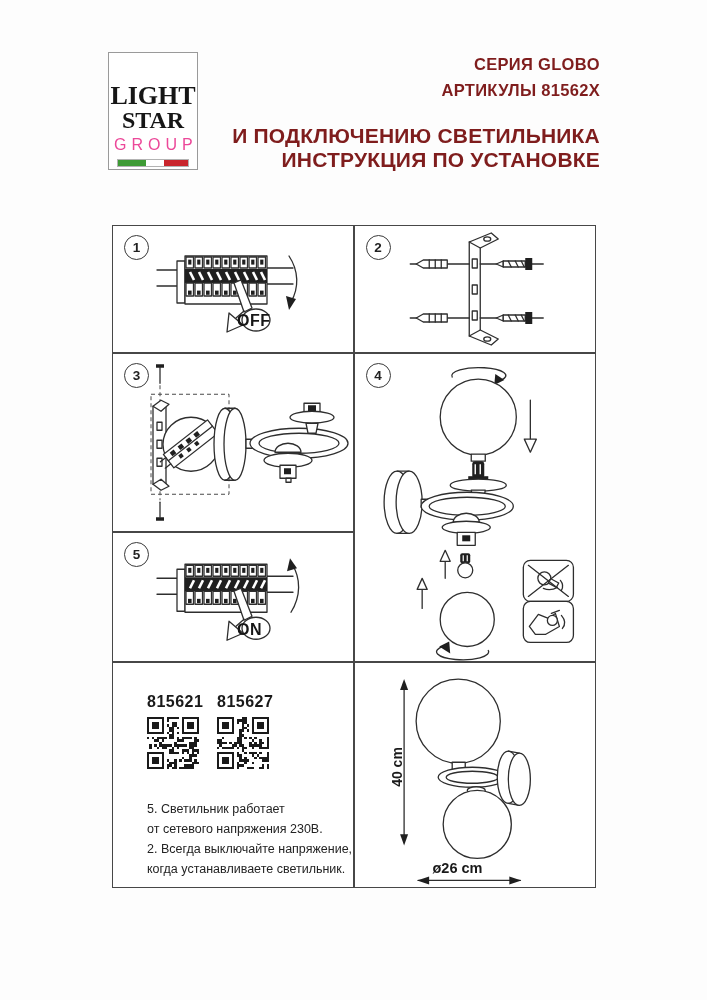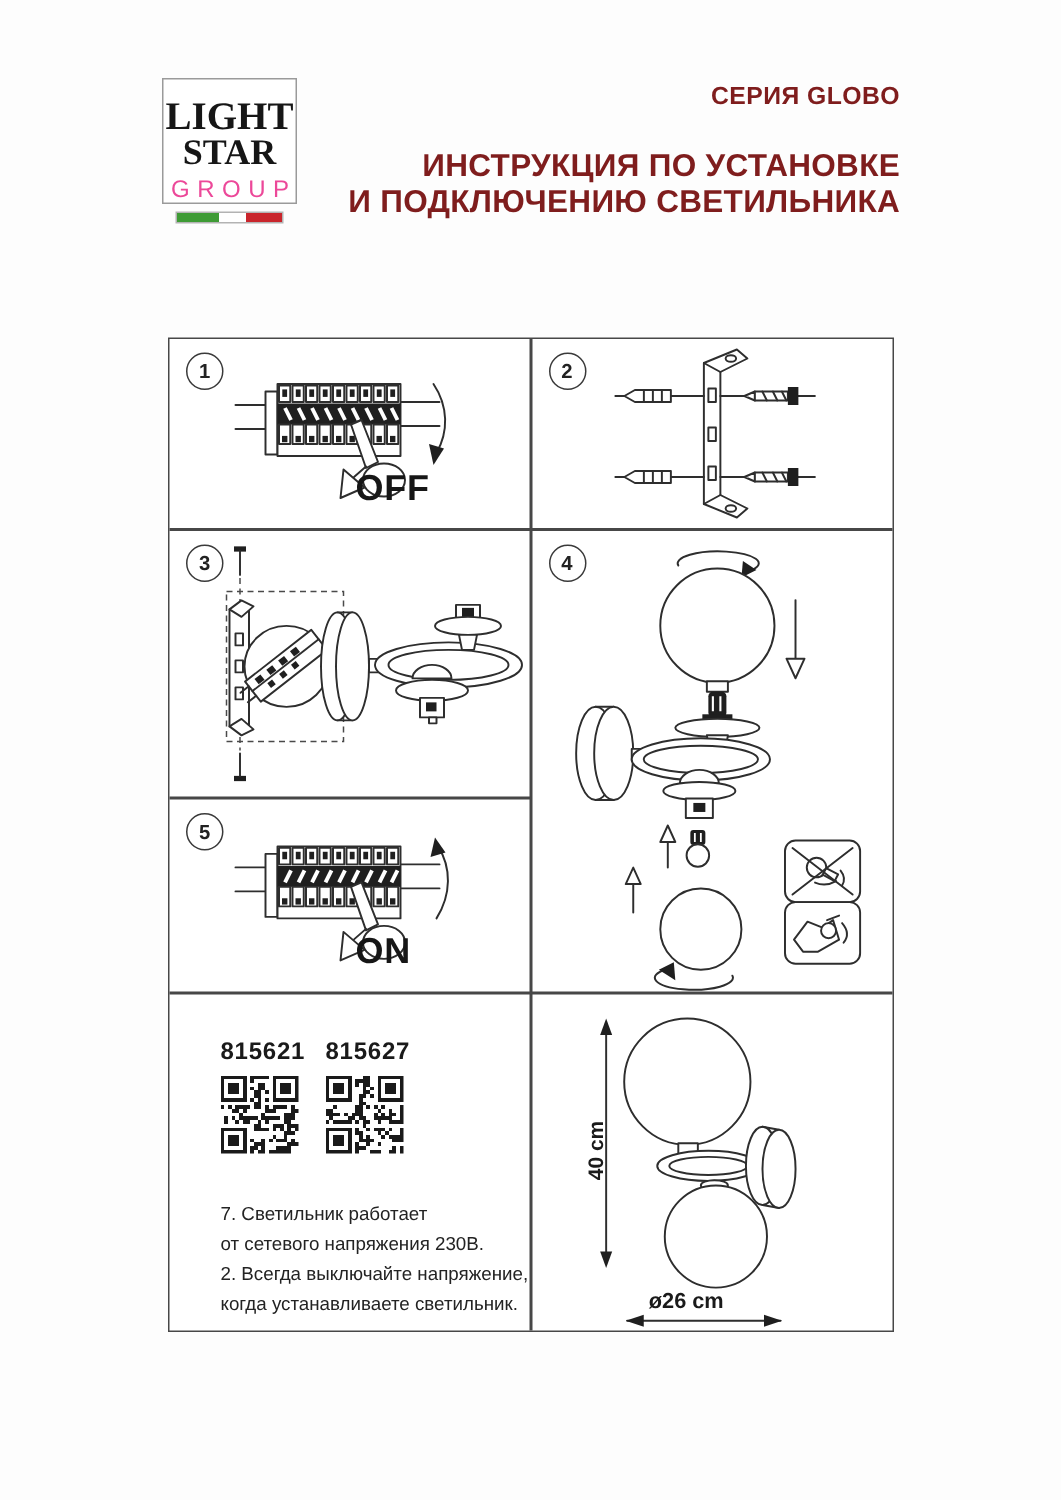--- a/index.html
+++ b/index.html
@@ -1,22 +1,22 @@
 <!DOCTYPE html>
 <html><head>
 <meta charset="utf-8">
 <style>
   *{margin:0;padding:0;box-sizing:border-box}
   html,body{background:#ffffff}
   body{font-family:"Liberation Sans",sans-serif;color:#1c1c1c}
   .sheet{position:relative;width:707px;height:1000px;background:#fdfdfd;overflow:hidden}
 
   
-  .logo{position:absolute;left:108px;top:52px;width:90px;height:84px;border:1px solid #9a9a9a;
-        background:#fff;text-align:center;padding-top:13px}
+  .logo{position:absolute;left:108px;top:52px;width:90px;height:118px;border:1px solid #9a9a9a;
+        background:#fff;text-align:center;padding-top:31px}
   .logo-l1{font-family:"Liberation Serif",serif;font-weight:bold;font-size:26px;line-height:.95;color:#161616}
   .logo-l2{font-family:"Liberation Serif",serif;font-weight:bold;font-size:24px;line-height:.95;color:#161616}
   .logo-l3{font-size:16px;color:#ec4899;letter-spacing:5px;text-indent:5px;margin-top:5px}
   .flag{width:72px;height:8px;margin:5px auto 0;border:1px solid #b3b3b3;display:flex}
   .flag span{height:100%;display:block}
   .flag .fg{width:40%;background:#3E9B35}
   .flag .fw{width:25%;background:#ffffff}
   .flag .fr{width:35%;background:#C9252C}
 
   .titles{position:absolute;top:52px;right:107px;text-align:right;color:#7f1d1d}
@@ -37,21 +37,21 @@
   .p2{left:241.5px;top:0;width:239.5px;height:126px}
   .p3{left:0;top:127.5px;width:240px;height:177.5px}
   .p4{left:241.5px;top:127.5px;width:239.5px;height:307.5px}
   .p5{left:0;top:306.5px;width:240px;height:128.5px}
   .p6{left:0;top:436.5px;width:240px;height:223.5px}
   .p7{left:241.5px;top:436.5px;width:239.5px;height:223.5px}
 
   .badge{position:absolute;left:11px;top:9px;width:25px;height:25px;border:1.4px solid #3a3a3a;border-radius:50%;
          display:flex;align-items:center;justify-content:center;font-size:13.5px;font-weight:bold;color:#222;background:#fff;z-index:2}
   .draw{position:absolute;inset:0;width:100%;height:100%}
-  .step-label{position:absolute;font-size:24px;font-weight:600;color:#161616;letter-spacing:.5px}
+  .step-label{position:absolute;font-size:16px;font-weight:600;color:#161616;letter-spacing:.5px}
   .p1 .step-label{left:124px;top:86px}
   .p5 .step-label{left:124px;top:88px}
 
   
   .s{stroke:#2e2e2e;fill:none;stroke-width:1.3;stroke-linecap:round;stroke-linejoin:round}
   .w{stroke:#2e2e2e;fill:#ffffff;stroke-width:1.3;stroke-linejoin:round}
   .f{fill:#1f1f1f;stroke:none}
   .d{stroke:#4a4a4a;fill:none;stroke-width:1;stroke-dasharray:4 3}
 
   
@@ -77,23 +77,24 @@
     <div class="logo-l3">GROUP</div>
     <div class="flag">
       <span class="fg"></span>
         <span class="fw"></span>
         <span class="fr"></span>
     </div>
   </div>
 
   <div class="titles">
     <div class="t-small">СЕРИЯ GLOBO</div>
+    <div class="t-small">АРТИКУЛЫ 81562X</div>
     <div class="t-gap"></div>
+    <div class="t-big">И ПОДКЛЮЧЕНИЮ СВЕТИЛЬНИКА</div>
     <div class="t-big">ИНСТРУКЦИЯ ПО УСТАНОВКЕ</div>
-    <div class="t-big">И ПОДКЛЮЧЕНИЮ СВЕТИЛЬНИКА</div>
   </div>
 
   <div class="grid">
     <div class="gl vline"></div>
     <div class="gl hline1"></div>
     <div class="gl hline2"></div>
     <div class="gl hline3"></div>
 
     <section class="panel p1">
       <div class="badge">1</div>
@@ -843,21 +844,21 @@
                 <rect x="12" y="20" width="1" height="1"></rect>
                 <rect x="13" y="20" width="1" height="1"></rect>
                 <rect x="14" y="20" width="1" height="1"></rect>
                 <rect x="17" y="20" width="1" height="1"></rect>
                 <rect x="18" y="20" width="1" height="1"></rect>
                 <rect x="20" y="20" width="1" height="1"></rect>
               </svg></div>
         </div>
       </div>
       <div class="notes">
-        <div>7. Светильник работает</div>
+        <div>5. Светильник работает</div>
         <div>от сетевого напряжения 230В.</div>
         <div>2. Всегда выключайте напряжение,</div>
         <div>когда устанавливаете светильник.</div>
       </div>
     </section>
 
     <section class="panel p7">
       <svg class="draw" viewBox="0 0 239 223">
         <g>
           <line class="s" x1="49" y1="26" x2="49" y2="172"></line>

